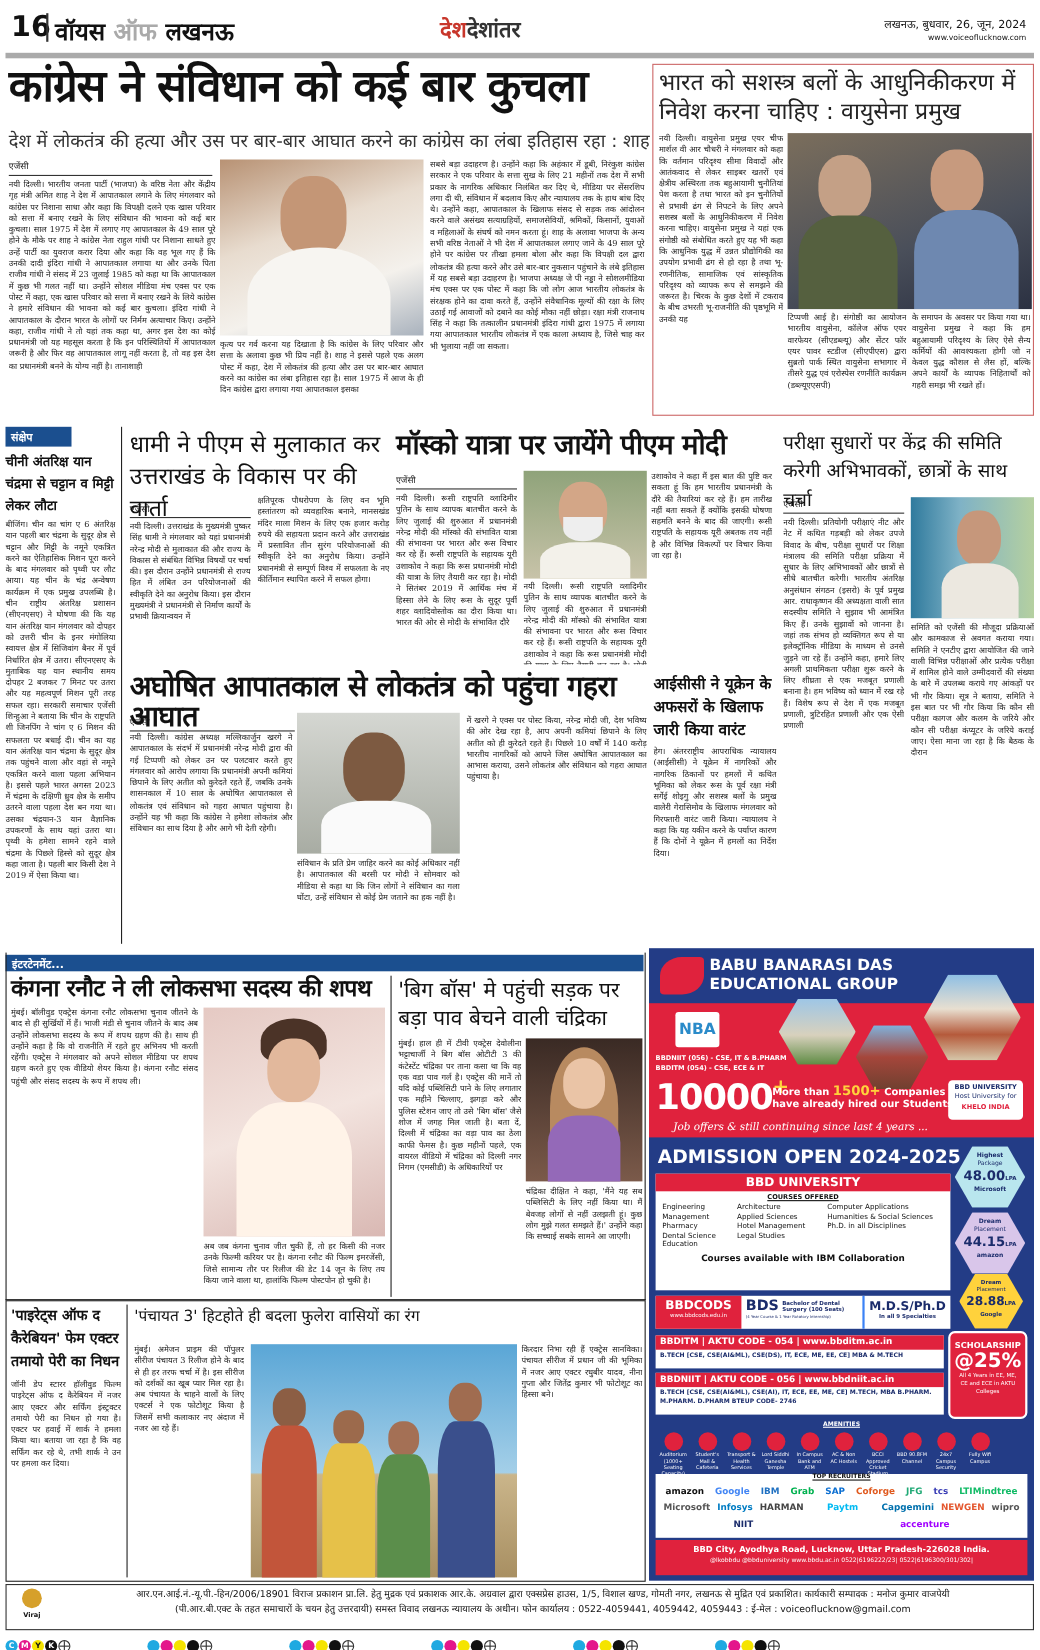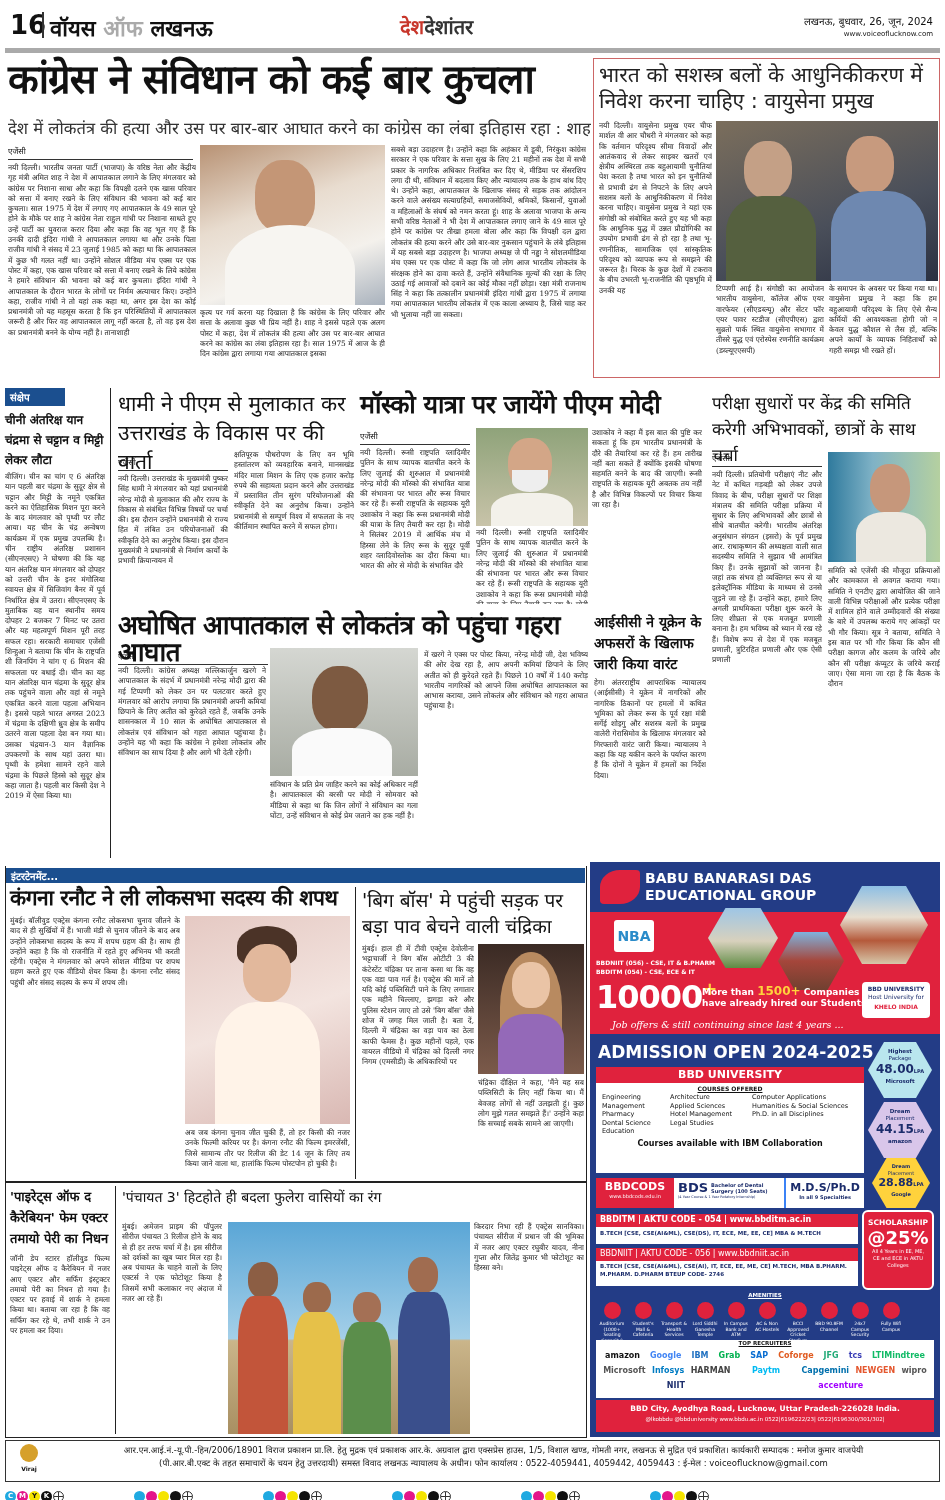--- a/index.html
+++ b/index.html
@@ -257,21 +257,21 @@
       <div style="font-size:11px;font-weight:bold">M.D.S/Ph.D</div>
       <div style="font-size:5px;font-weight:bold">In all 9 Specialties</div>
     </div>
   </div>
 
   <div style="position:absolute;left:6px;top:352px;width:262px;height:30px;background:#fff">
     <div class="ad-red" style="font-size:8px;font-weight:bold;padding:1px 4px;height:13px">BBDITM | AKTU CODE - 054 | www.bbditm.ac.in</div>
     <div style="color:#1b2c6b;font-size:5.5px;font-weight:bold;padding:3px 4px">B.TECH [CSE, CSE(AI&amp;ML), CSE(DS), IT, ECE, ME, EE, CE] MBA &amp; M.TECH</div>
   </div>
   <div style="position:absolute;left:6px;top:386px;width:262px;height:38px;background:#fff">
-    <div class="ad-red" style="font-size:8px;font-weight:normal;padding:1px 4px;height:13px">BBDNIIT | AKTU CODE - 056 | www.bbdniit.ac.in</div>
+    <div class="ad-red" style="font-size:8px;font-weight:bold;padding:1px 4px;height:13px">BBDNIIT | AKTU CODE - 056 | www.bbdniit.ac.in</div>
     <div style="color:#1b2c6b;font-size:5.5px;font-weight:bold;padding:2px 4px;line-height:7.5px">B.TECH [CSE, CSE(AI&amp;ML), CSE(AI), IT, ECE, EE, ME, CE] M.TECH, MBA B.PHARM. M.PHARM. D.PHARM BTEUP CODE- 2746</div>
   </div>
   <div class="ad-red" style="position:absolute;left:272px;top:348px;width:72px;height:80px;border:2px solid #fff;border-radius:6px;text-align:center;padding-top:6px">
     <div style="font-size:7.5px;font-weight:bold">SCHOLARSHIP</div>
     <div style="font-size:18px;font-weight:bold">@25%</div>
     <div style="font-size:5px;line-height:7px;padding:0 4px">All 4 Years in EE, ME, CE and ECE in AKTU Colleges</div>
   </div>
 
   <div style="position:absolute;left:0;top:430px;width:350px;text-align:center;font-size:5.5px;font-weight:bold;text-decoration:underline">AMENITIES</div>
   <div id="amenities-row" style="position:absolute;left:8px;top:440px;width:340px;white-space:nowrap"><div class="amen"><div class="c"></div><div style="white-space: normal;">Auditorium (1000+ Seating Capacity)</div></div><div class="amen"><div class="c"></div><div style="white-space: normal;">Student's Mall &amp; Cafeteria</div></div><div class="amen"><div class="c"></div><div style="white-space: normal;">Transport &amp; Health Services</div></div><div class="amen"><div class="c"></div><div style="white-space: normal;">Lord Siddhi Ganesha Temple</div></div><div class="amen"><div class="c"></div><div style="white-space: normal;">In Campus Bank and ATM</div></div><div class="amen"><div class="c"></div><div style="white-space: normal;">AC &amp; Non AC Hostels</div></div><div class="amen"><div class="c"></div><div style="white-space: normal;">BCCI Approved Cricket Stadium</div></div><div class="amen"><div class="c"></div><div style="white-space: normal;">BBD 90.8FM Channel</div></div><div class="amen"><div class="c"></div><div style="white-space: normal;">24x7 Campus Security</div></div><div class="amen"><div class="c"></div><div style="white-space: normal;">Fully Wifi Campus</div></div></div>

